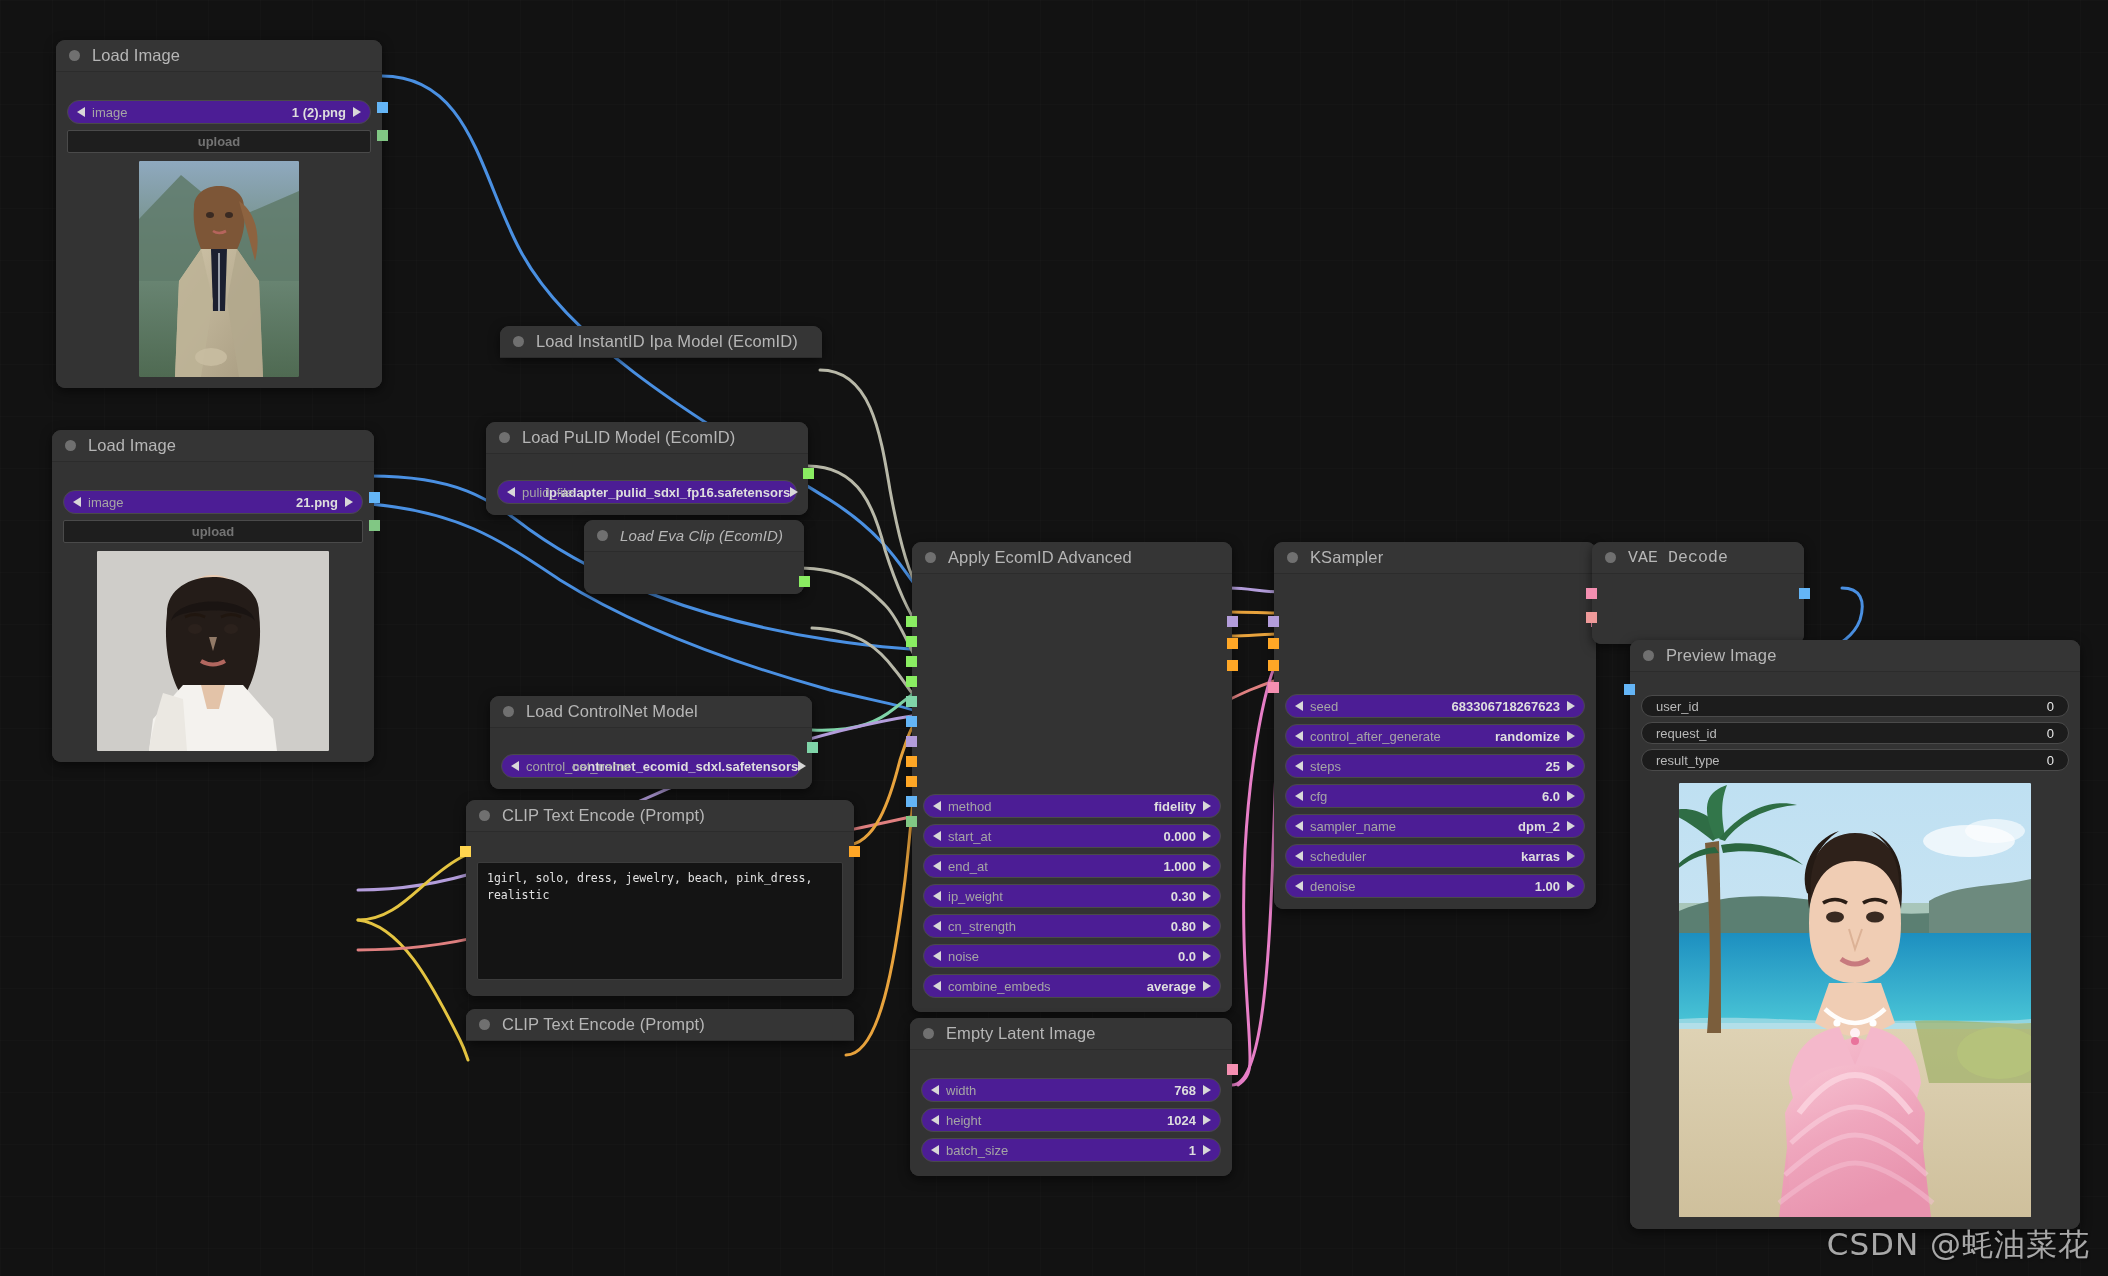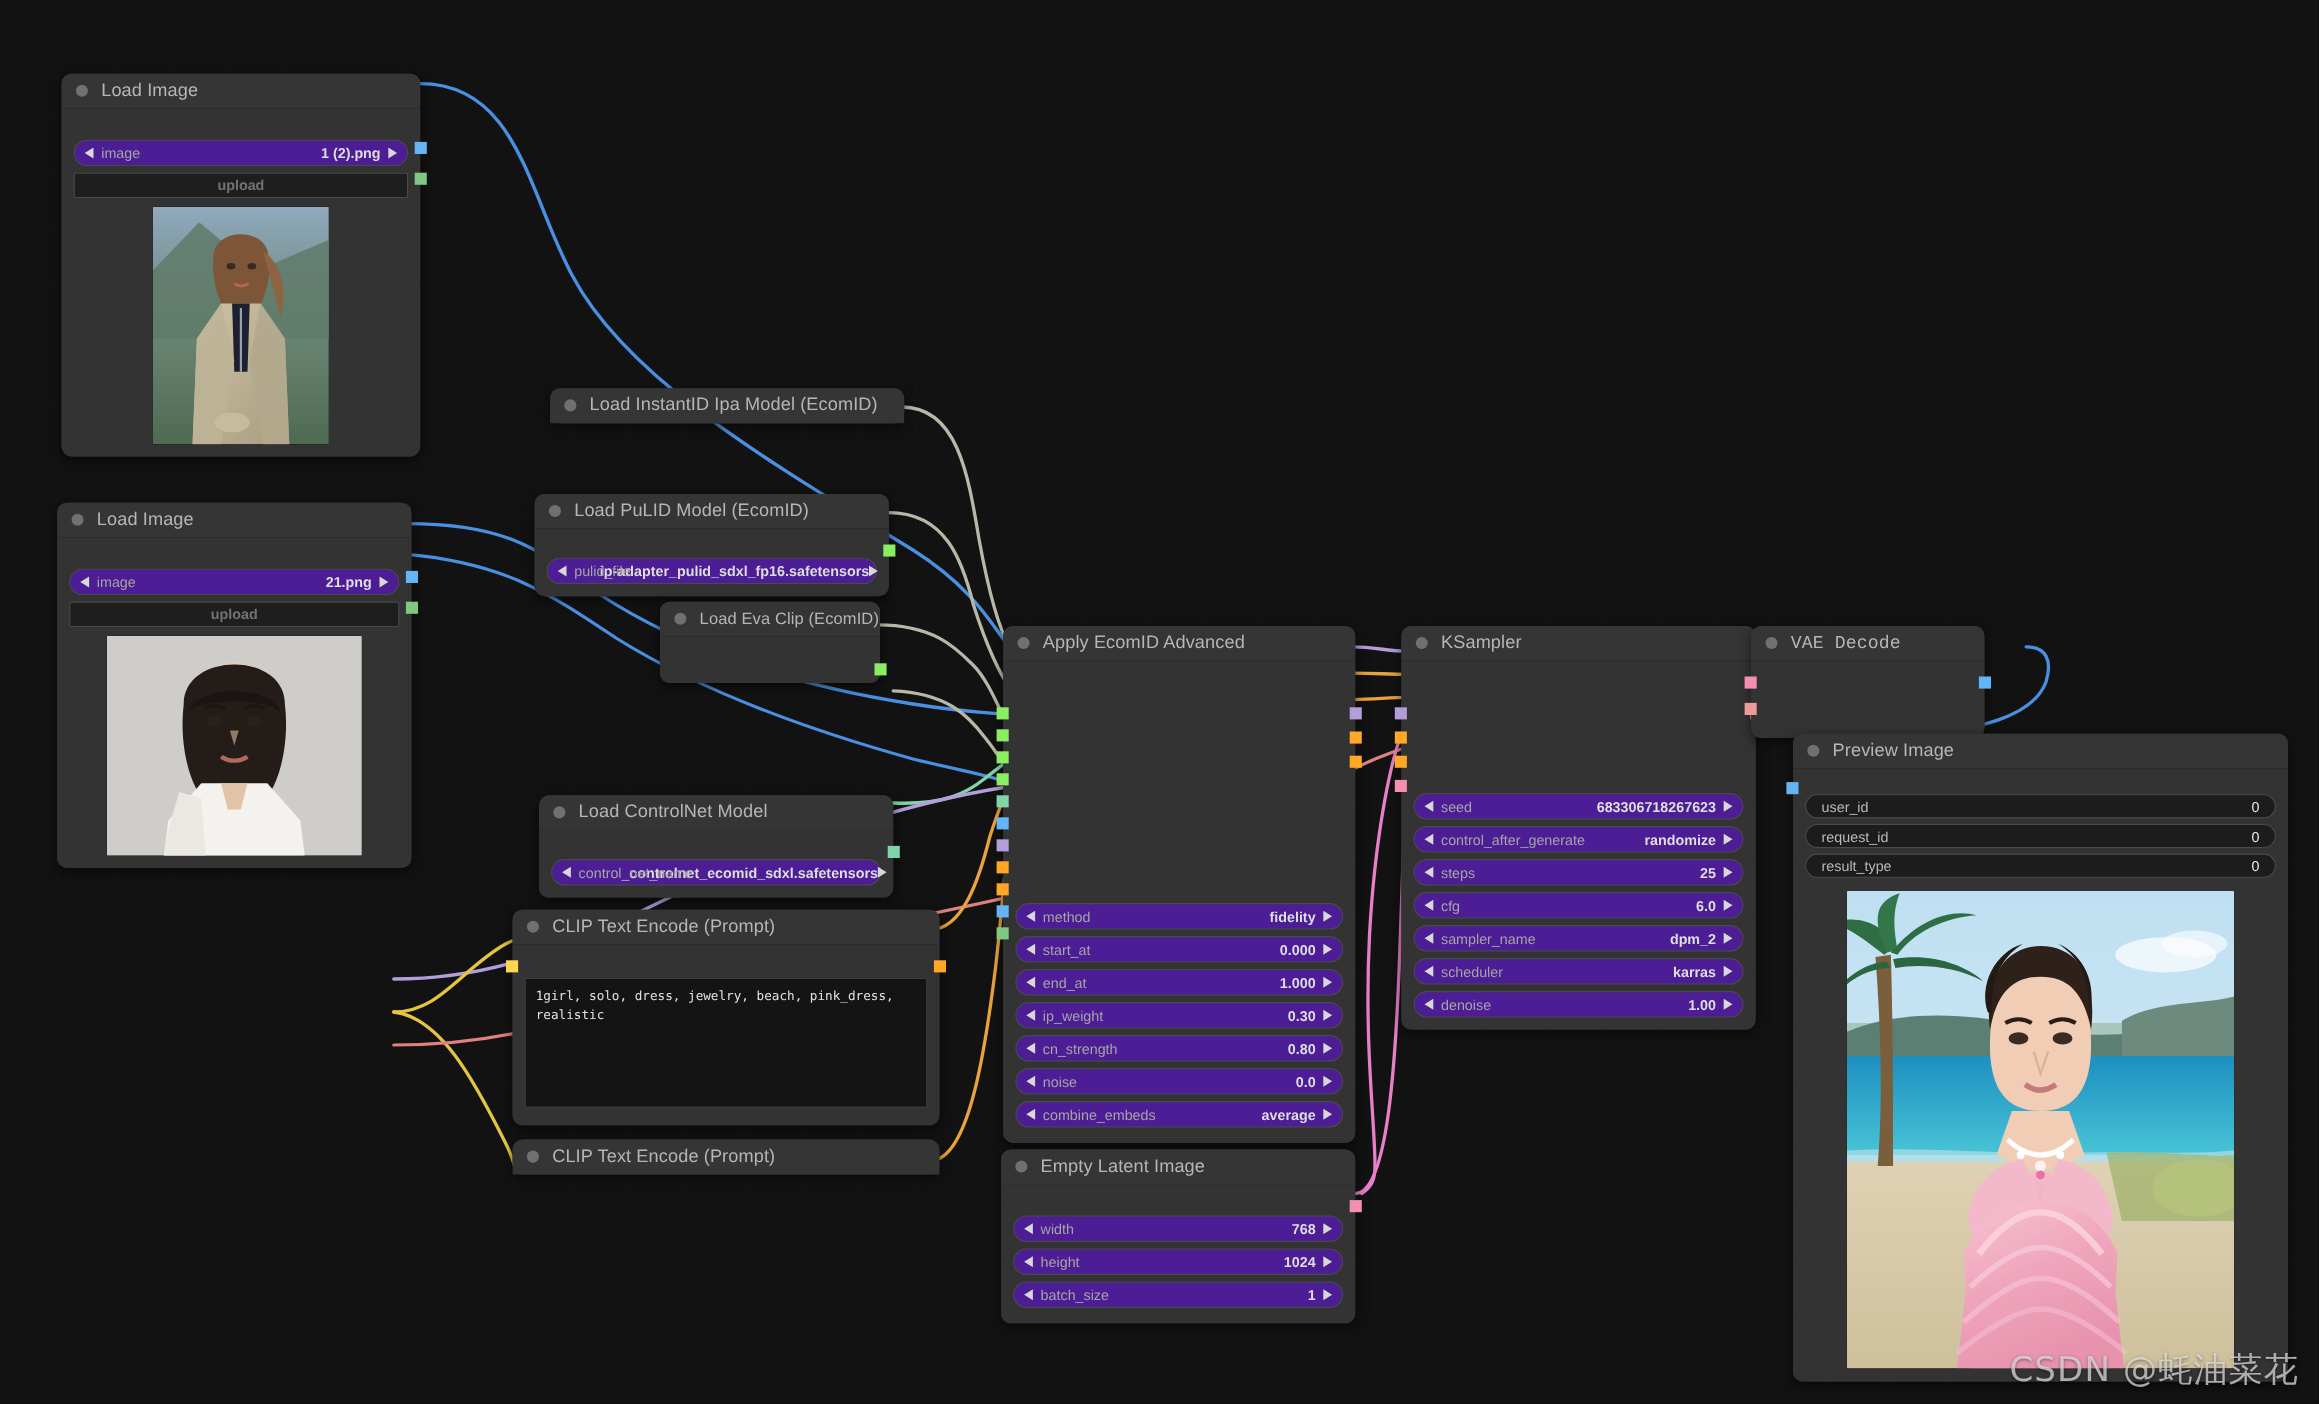--- a/index.html
+++ b/index.html
@@ -19,21 +19,20 @@
   }
   #links { position: absolute; left:0; top:0; width:2108px; height:1276px; pointer-events:none; z-index: 1; }
 
   .node {
     position: absolute;
     background: #353535;
     border-radius: 9px;
     box-shadow: 0 3px 11px rgba(0,0,0,0.55);
     z-index: 3;
     overflow: visible;
-    margin-top: 27px;
   }
   .node-title {
     height: 32px;
     display: flex; align-items: center;
     padding-left: 13px;
     color: #b6b6b6;
     font-size: 16.5px;
     letter-spacing: 0.1px;
     background: #353535;
     border-radius: 9px 9px 0 0;
@@ -287,21 +286,21 @@
       <div class="socket" style="background:#8aed62; right:-6px; top:14px;"></div>
       <div class="widget overlap">
         <span class="arrow-l"></span>
         <span class="wlabel">pulid_file</span>
         <span class="wvalue">ip-adapter_pulid_sdxl_fp16.safetensors</span>
         <span class="arrow-r" style="margin-left:auto;"></span>
       </div>
     </div>
   </div>
 
-  <div class="node" style="left:600px; top:520px; width:200px;">
+  <div class="node" style="left:584px; top:520px; width:220px;font-style:italic;">
     <div class="node-title">
       <span class="node-dot"></span>
       <span style="font-size:15px;">Load Eva Clip (EcomID)</span>
     </div>
     <div class="node-body" style="height:42px;">
       <div class="socket" style="background:#8aed62; right:-6px; top:24px;"></div>
     </div>
   </div>
 
 

